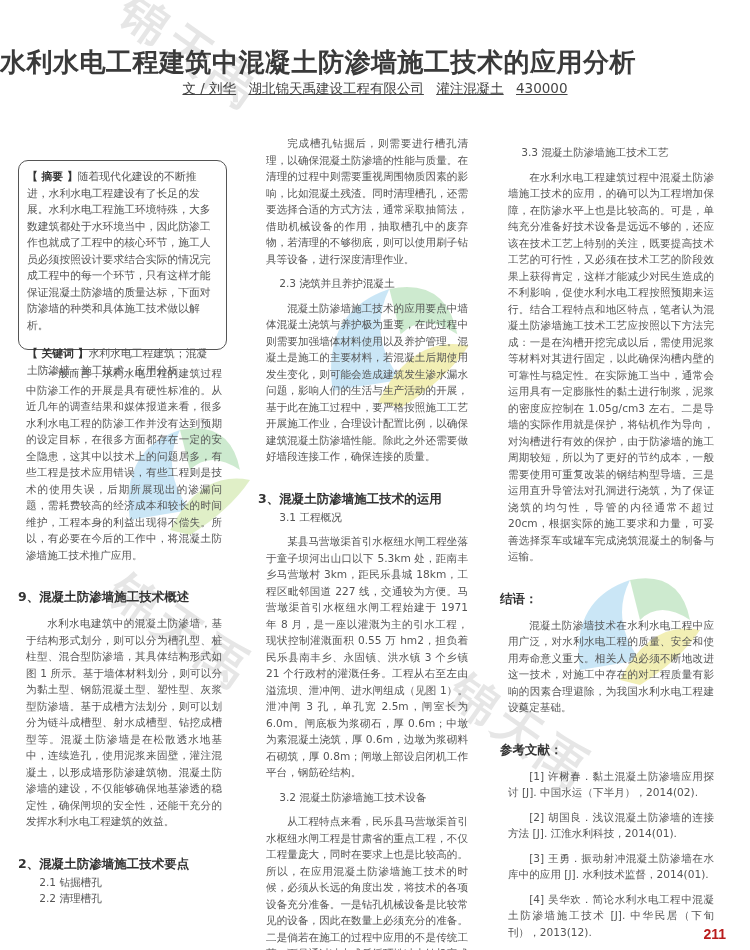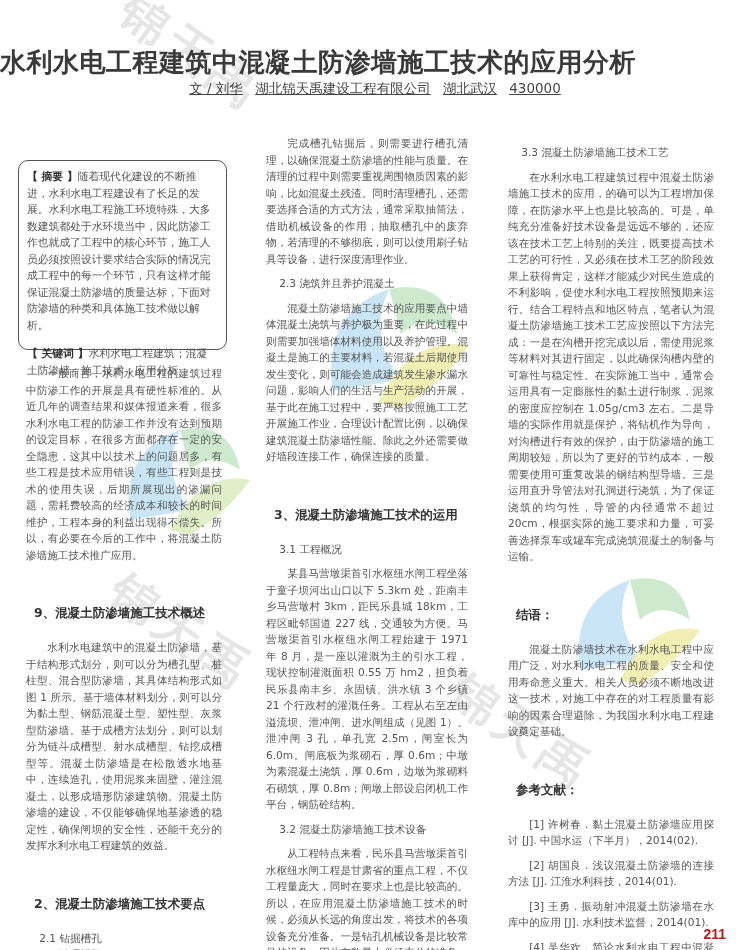--- a/index.html
+++ b/index.html
@@ -16,21 +16,21 @@
     position: absolute; left: 0; right: 0; top: 28px; text-align: left;
     font-size: 26px; font-weight: bold; color: #3a3a3a; letter-spacing: 0.5px; z-index: 2;
   }
   .byline {
     position: absolute; left: 0; right: 0; top: 80px; text-align: center;
     font-size: 13.5px; color: #444; z-index: 2;
   }
   .byline span { margin: 5px 4px; text-decoration: underline; }
   .col { position: absolute; z-index: 2; font-size: 10.6px; line-height: 16.5px; color: #555; }
   .col p { margin: 8px; text-indent: 2em; text-align: justify; }
-  .col h2 { margin: 16px; font-size: 12.5px; font-weight: bold; color: #333; line-height: 20px; }
+  .col h2 { margin: 0; font-size: 12.5px; font-weight: bold; color: #333; line-height: 20px; }
   .col h3 { margin: 0; font-size: 10.6px; font-weight: normal; color: #555; text-indent: 2em; line-height: 16.5px; }
   .gap { height: 16px; }
   .abstract-box {
     position: absolute; left: 18px; top: 133px; width: 209px; height: 190px;
     border: 1.5px solid #555; border-radius: 10px; padding: 8px 8px;
     font-size: 10.8px; line-height: 16.5px; color: #555; z-index: 2; box-sizing: border-box; margin-top: 27px;
   }
   .abstract-box b { color: #333; }
   .ref p { text-indent: 2em; }
   .page-num { position: absolute; right: 24px; bottom: 8px; font-size: 14px; font-weight: bold; color: #b91c1c; z-index: 2; font-family: "Liberation Sans", sans-serif; }
@@ -54,21 +54,21 @@
 <svg class="wm-logo" style="left:560px;top:560px;" width="150" height="130" viewBox="0 0 150 130">
   <path d="M20 110 Q10 40 70 20 Q50 60 80 100 Z" fill="#9fd3ef"></path>
   <path d="M60 120 Q90 60 140 70 Q120 100 80 125 Z" fill="#e8e27a"></path>
   <path d="M70 20 Q120 10 130 60 Q100 40 80 60 Z" fill="#a6d9a8"></path>
 </svg>
 
 <h1 class="title">水利水电工程建筑中混凝土防渗墙施工技术的应用分析</h1>
 <div class="byline">
   <span>文 / 刘华</span>
   <span>湖北锦天禹建设工程有限公司</span>
-  <span>湖北武汉</span>
+  <span>灌注混凝土</span>
   <span>430000</span>
 </div>
 
 <div class="abstract-box">
   <div>
     <b>【 摘要 】</b><span>随着现代化建设的不断推进，水利水电工程建设有了长足的发展。水利水电工程施工环境特殊，大多数建筑都处于水环境当中，因此防渗工作也就成了工程中的核心环节，施工人员必须按照设计要求结合实际的情况完成工程中的每一个环节，只有这样才能保证混凝土防渗墙的质量达标，下面对防渗墙的种类和具体施工技术做以解析。</span>
   </div>
   <div style="height:12px"></div>
   <div>
     <b>【 关键词 】</b><span>水利水电工程建筑；混凝土防渗墙；施工技术；应用分析</span>

